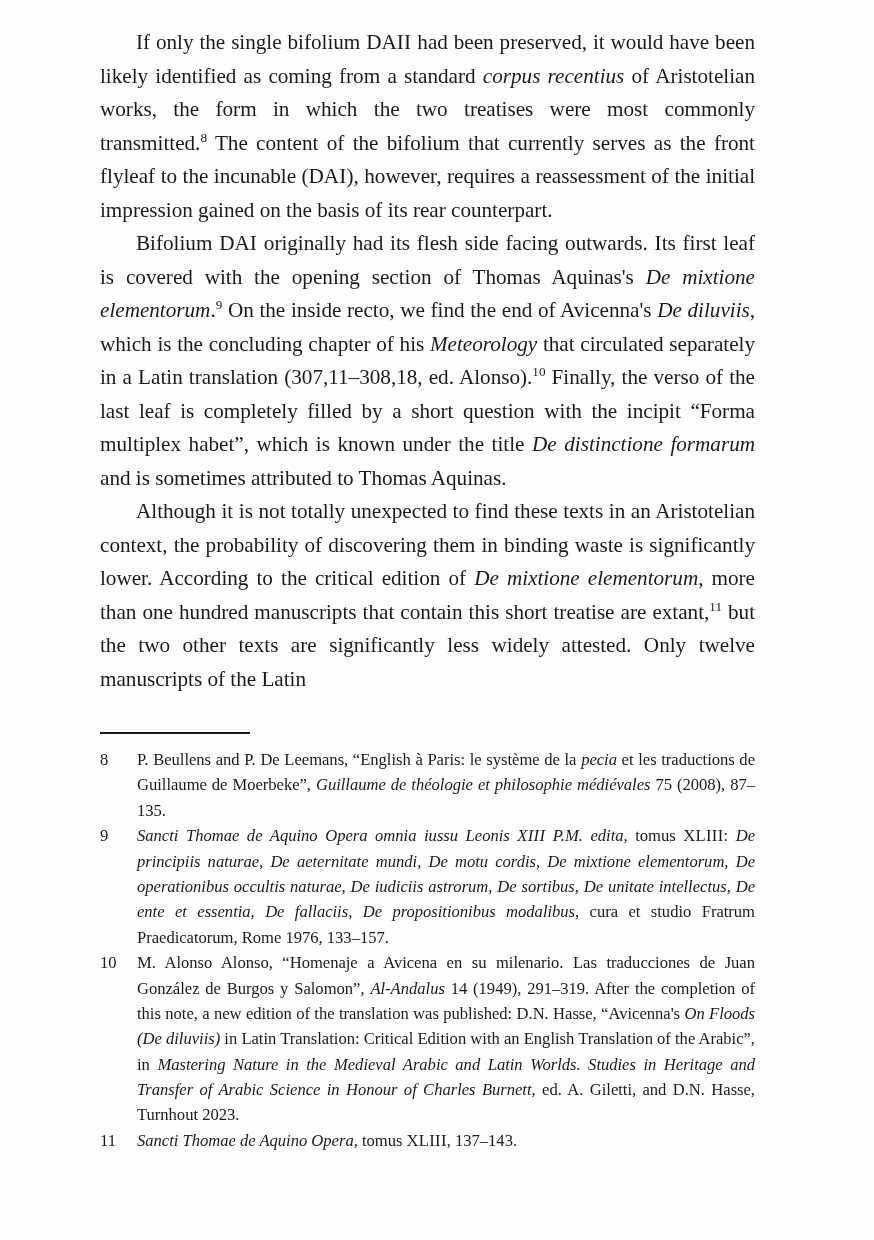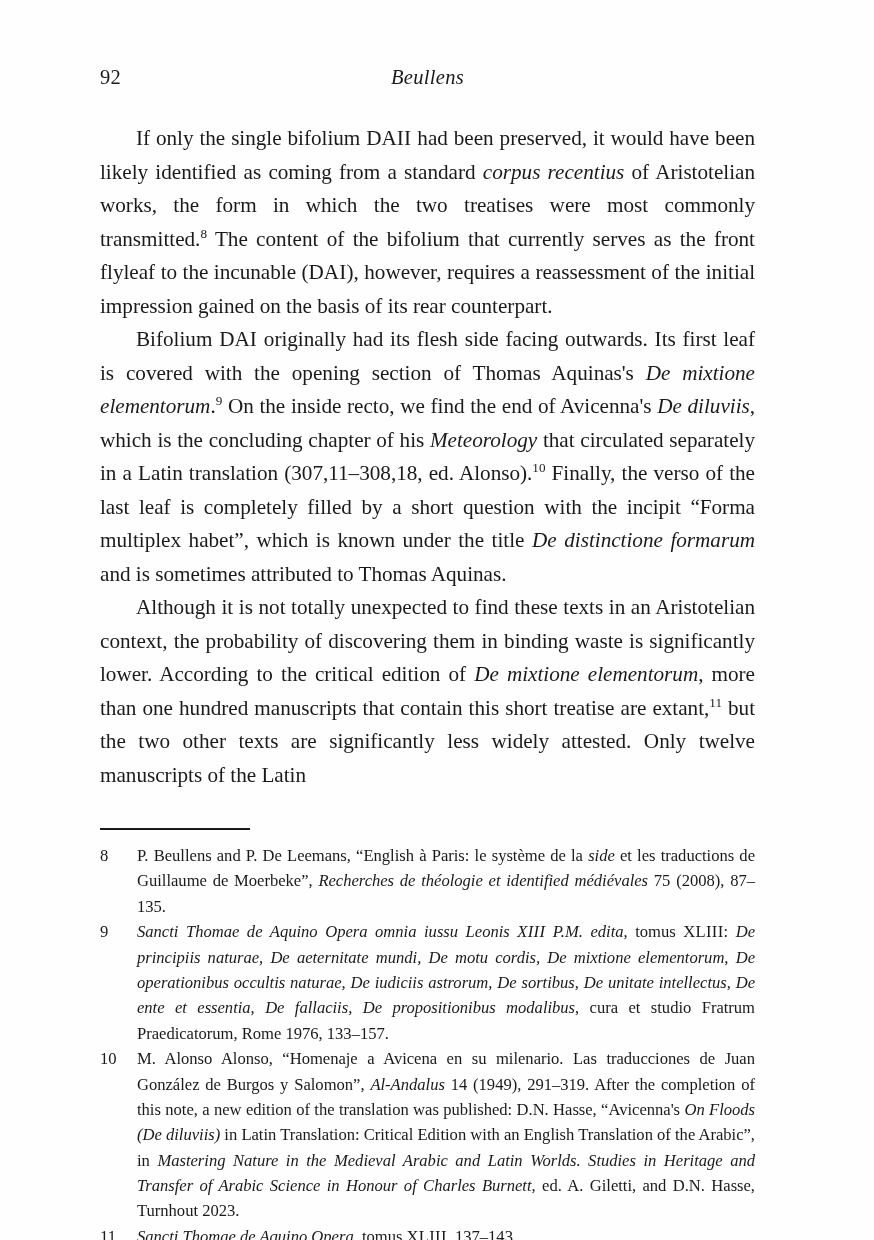--- a/index.html
+++ b/index.html
@@ -102,34 +102,30 @@
     font-variant-numeric: oldstyle-nums;
     font-style: normal;
   }
 </style>
 </head>
 <body>
 
 <div class="page">
   <div class="content">
 
-    <div class="runhead">
-      <span class="folio">92</span>
-      <div class="runhead-title">Beullens</div>
-    </div>
 
     <div class="body-block" id="body-block">
         <p class="para"><span>If only the single bifolium </span><span>DA</span><span class="sc">II</span><span> had been preserved, it would have been likely identified as coming from a standard </span><span class="it">corpus recentius</span><span> of Aristotelian works, the form in which the two treatises were most commonly transmitted.</span><sup class="fn">8</sup><span> The content of the bifolium that currently serves as the front flyleaf to the incunable (</span><span>DA</span><span class="sc">I</span><span>), however, requires a reassessment of the initial impression gained on the basis of its rear counterpart.</span></p>
         <p class="para"><span>Bifolium </span><span>DA</span><span class="sc">I</span><span> originally had its flesh side facing outwards. Its first leaf is covered with the opening section of Thomas Aquinas's </span><span class="it">De mixtione elementorum</span><span>.</span><sup class="fn">9</sup><span> On the inside recto, we find the end of Avicenna's </span><span class="it">De diluviis</span><span>, which is the concluding chapter of his </span><span class="it">Meteorology</span><span> that circulated separately in a Latin translation (307,11–308,18, ed. Alonso).</span><sup class="fn">10</sup><span> Finally, the verso of the last leaf is completely filled by a short question with the incipit “Forma multiplex habet”, which is known under the title </span><span class="it">De distinctione formarum</span><span> and is sometimes attributed to Thomas Aquinas.</span></p>
         <p class="para"><span>Although it is not totally unexpected to find these texts in an Aristotelian context, the probability of discovering them in binding waste is significantly lower. According to the critical edition of </span><span class="it">De mixtione elementorum</span><span>, more than one hundred manuscripts that contain this short treatise are extant,</span><sup class="fn">11</sup><span> but the two other texts are significantly less widely attested. Only twelve manuscripts of the Latin</span></p>
       </div>
 
     <div class="fn-rule"></div>
 
     <div class="notes" id="notes-block">
-        <div class="note"><span class="note-num">8</span><span><span>P. Beullens and P. De Leemans, “English à Paris: le système de la </span><span class="it">side</span><span> et les traductions de Guillaume de Moerbeke”, </span><span class="it">Recherches de théologie et identified médiévales</span><span> 75 (2008), 87–135.</span></span></div>
+        <div class="note"><span class="note-num">8</span><span><span>P. Beullens and P. De Leemans, “English à Paris: le système de la </span><span class="it">pecia</span><span> et les traductions de Guillaume de Moerbeke”, </span><span class="it">Guillaume de théologie et philosophie médiévales</span><span> 75 (2008), 87–135.</span></span></div>
         <div class="note"><span class="note-num">9</span><span><span class="it">Sancti Thomae de Aquino Opera omnia iussu Leonis </span><span class="sc it">XIII</span><span class="it"> P.M. edita</span><span>, tomus </span><span class="sc">XLIII</span><span>: </span><span class="it">De principiis naturae, De aeternitate mundi, De motu cordis, De mixtione elementorum, De operationibus occultis naturae, De iudiciis astrorum, De sortibus, De unitate intellectus, De ente et essentia, De fallaciis, De propositionibus modalibus</span><span>, cura et studio Fratrum Praedicatorum, Rome 1976, 133–157.</span></span></div>
         <div class="note"><span class="note-num">10</span><span><span>M. Alonso Alonso, “Homenaje a Avicena en su milenario. Las traducciones de Juan González de Burgos y Salomon”, </span><span class="it">Al-Andalus</span><span> 14 (1949), 291–319. After the completion of this note, a new edition of the translation was published: D.N. Hasse, “Avicenna's </span><span class="it">On Floods (De diluviis)</span><span> in Latin Translation: Critical Edition with an English Translation of the Arabic”, in </span><span class="it">Mastering Nature in the Medieval Arabic and Latin Worlds. Studies in Heritage and Transfer of Arabic Science in Honour of Charles Burnett</span><span>, ed. A. Giletti, and D.N. Hasse, Turnhout 2023.</span></span></div>
         <div class="note"><span class="note-num">11</span><span><span class="it">Sancti Thomae de Aquino Opera</span><span>, tomus </span><span class="sc">XLIII</span><span>, 137–143.</span></span></div>
       </div>
 
   </div>
 </div>
 
 </body></html>

